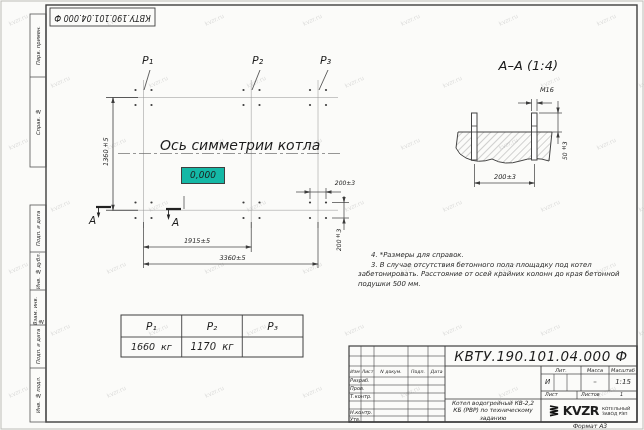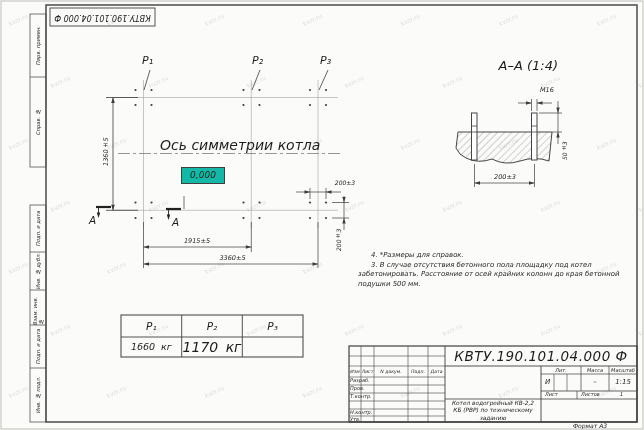--- a/index.html
+++ b/index.html
@@ -282,21 +282,21 @@
   <div style="position:absolute;left:358px;top:251px;width:278px;font-style:italic;
               font-size:6.9px;line-height:9.6px;">
     <p class="note">4. *Размеры для справок.</p>
     <p class="note">3. В случае отсутствия бетонного пола площадку под котел забетонировать. Расстояние от осей крайних колонн до края бетонной подушки 500 мм.</p>
   </div>
 
   <div class="cellhdr" style="left:121px;top:315px;width:60.7px;height:22px;line-height:22px;font-size:10.5px;">P₁</div>
   <div class="cellhdr" style="left:181.7px;top:315px;width:60.7px;height:22px;line-height:22px;font-size:10.5px;">P₂</div>
   <div class="cellhdr" style="left:242.3px;top:315px;width:60.7px;height:22px;line-height:22px;font-size:10.5px;">P₃</div>
   <div class="cellhdr" style="left:121px;top:337px;width:60.7px;height:20px;line-height:20px;font-size:9.5px;word-spacing:3px;">1660 кг</div>
-  <div class="cellhdr" style="left:181.7px;top:337px;width:60.7px;height:20px;line-height:20px;font-size:14px;word-spacing:3px;">1170 кг</div>
+  <div class="cellhdr" style="left:181.7px;top:337px;width:60.7px;height:20px;line-height:20px;font-size:10px;word-spacing:3px;">1170 кг</div>
 
   <div class="lbl" style="left:445px;top:346px;width:192px;height:20px;line-height:20px;text-align:center;
               font-size:13.5px;letter-spacing:0.5px;">КВТУ.190.101.04.000 Ф</div>
   <div class="lbl ctr" style="left:447px;top:400px;width:92px;font-size:5.8px;line-height:7.3px;">Котел водогрейный КВ-2,2 КБ (РВР) по техническому заданию</div>
 
   <div class="cellhdr" style="left:349px;top:366px;width:12px;height:11px;line-height:11px;font-size:4.6px;">Изм</div>
   <div class="cellhdr" style="left:361px;top:366px;width:13px;height:11px;line-height:11px;font-size:4.6px;">Лист</div>
   <div class="cellhdr" style="left:374px;top:366px;width:34px;height:11px;line-height:11px;font-size:4.6px;">N докум.</div>
   <div class="cellhdr" style="left:408px;top:366px;width:20px;height:11px;line-height:11px;font-size:4.6px;">Подп.</div>
   <div class="cellhdr" style="left:428px;top:366px;width:17px;height:11px;line-height:11px;font-size:4.6px;">Дата</div>
@@ -310,16 +310,29 @@
   <div class="cellhdr" style="left:541px;top:366px;width:40px;height:8px;line-height:8px;font-size:5px;">Лит.</div>
   <div class="cellhdr" style="left:581px;top:366px;width:28px;height:8px;line-height:8px;font-size:5px;">Масса</div>
   <div class="cellhdr" style="left:609px;top:366px;width:28px;height:8px;line-height:8px;font-size:5px;">Масштаб</div>
   <div class="cellhdr" style="left:541px;top:374px;width:13px;height:17px;line-height:17px;font-size:7px;">И</div>
   <div class="cellhdr" style="left:581px;top:374px;width:28px;height:17px;line-height:17px;font-size:7px;">–</div>
   <div class="cellhdr" style="left:609px;top:374px;width:28px;height:28px;line-height:17px;font-size:7px;">1:15</div>
   <div class="lbl" style="left:545px;top:392px;font-size:5px;">Лист</div>
   <div class="lbl" style="left:581px;top:392px;font-size:5px;">Листов</div>
   <div class="lbl" style="left:620px;top:392px;font-size:5px;">1</div>
 
+  <div style="position:absolute;left:541px;top:399px;width:96px;height:23px;display:flex;
+              align-items:center;justify-content:center;gap:3px;">
+    <span style="display:inline-flex;">
+      <svg width="12" height="14" viewBox="0 0 12 14">
+        <path d="M2,2 L10,3.6 L2,5.2 L10,6.8 L2,8.4 L10,10 L2,11.6" fill="none" stroke="#111" stroke-width="1.6"></path>
+      </svg>
+    </span>
+    <span class="lbl" style="position:static;font-style:normal;font-weight:bold;font-size:12.5px;letter-spacing:-0.5px;">KVZR</span>
+    <span style="display:inline-flex;flex-direction:column;font-size:4.3px;line-height:5px;">
+      <span>КОТЕЛЬНЫЙ</span>
+      <span>ЗАВОД РЭП</span>
+    </span>
+  </div>
 
   <div class="lbl" style="left:555px;top:423px;width:70px;text-align:center;font-size:6px;">Формат А3</div>
 
 </div>
 
 </body></html>

